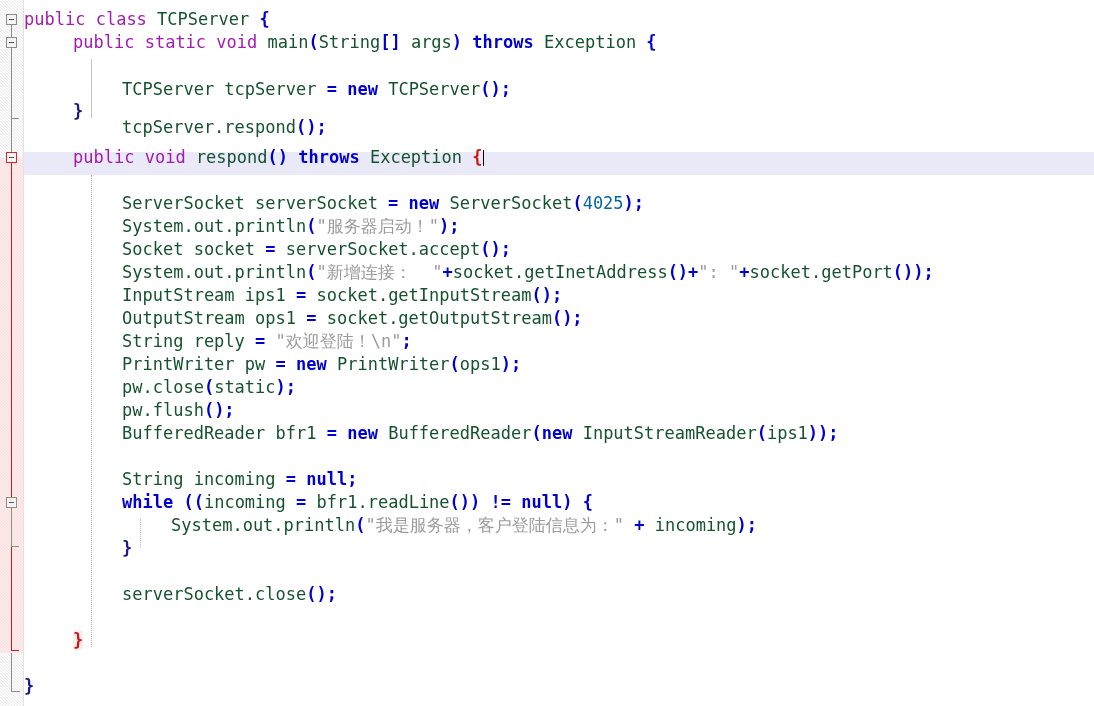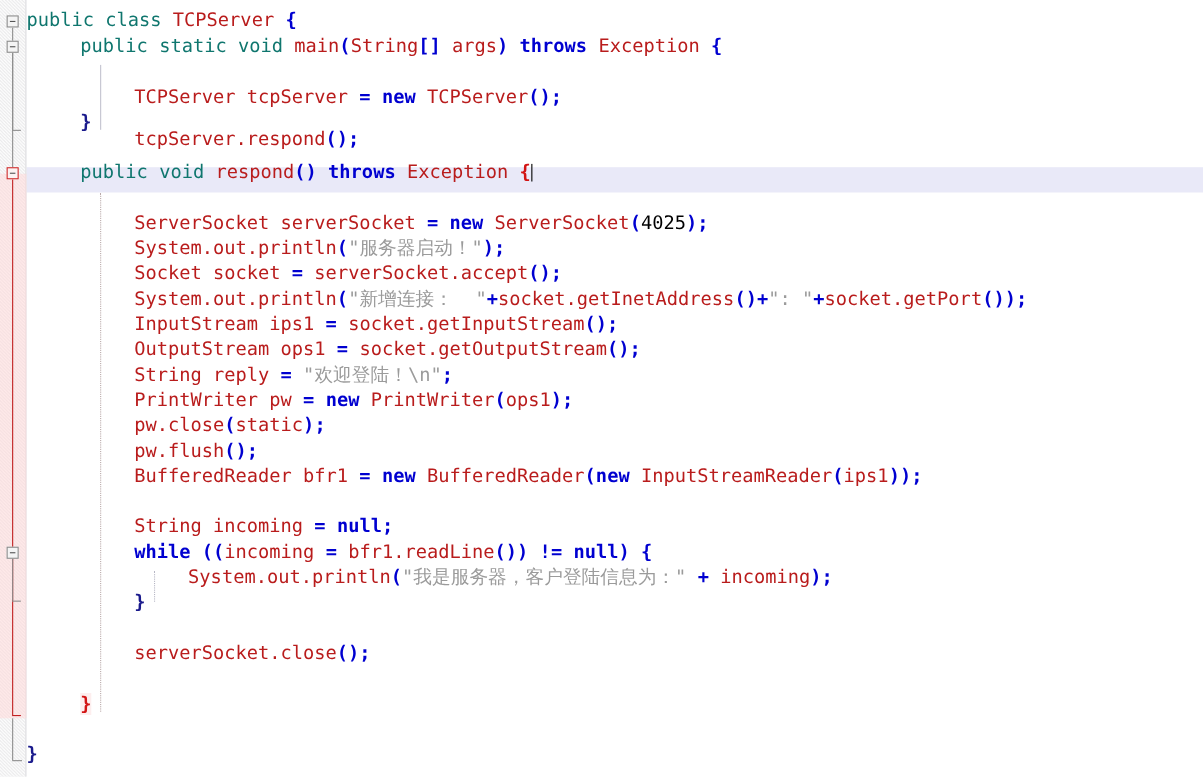--- a/index.html
+++ b/index.html
@@ -115,26 +115,26 @@
     position: absolute;
     width: 0;
     border-left: 1px dotted #b9a9a9;
   }
   .indentguide.grey { border-left: 1px dotted #b6b6c4; }
   .indentguide.solid-grey {
     border-left: 1px solid #c3c3cf;
   }
 
   
-  .kw      { color: #0f766e; }            
+  .kw      { color: #a21caf; }            
   .kwb     { color: #0000d0; font-weight: bold; }  
   .pn      { color: #0000d0; font-weight: bold; }  
-  .pl      { color: #b91c1c; }            
+  .pl      { color: #14532d; }            
   .str     { color: #9b9b9b; }            
-  .num     { color: #000000; }            
+  .num     { color: #0369a1; }            
   .brace-navy { color: #1a1a8c; font-weight: bold; }
   .brace-red  { color: #d21414; font-weight: bold; background: #fdeeee; }
   .brace-red-plain { color: #d21414; font-weight: bold; }
 
   
   .caret {
     display: inline-block;
     width: 1px;
     height: 16px;
     background: #000;

